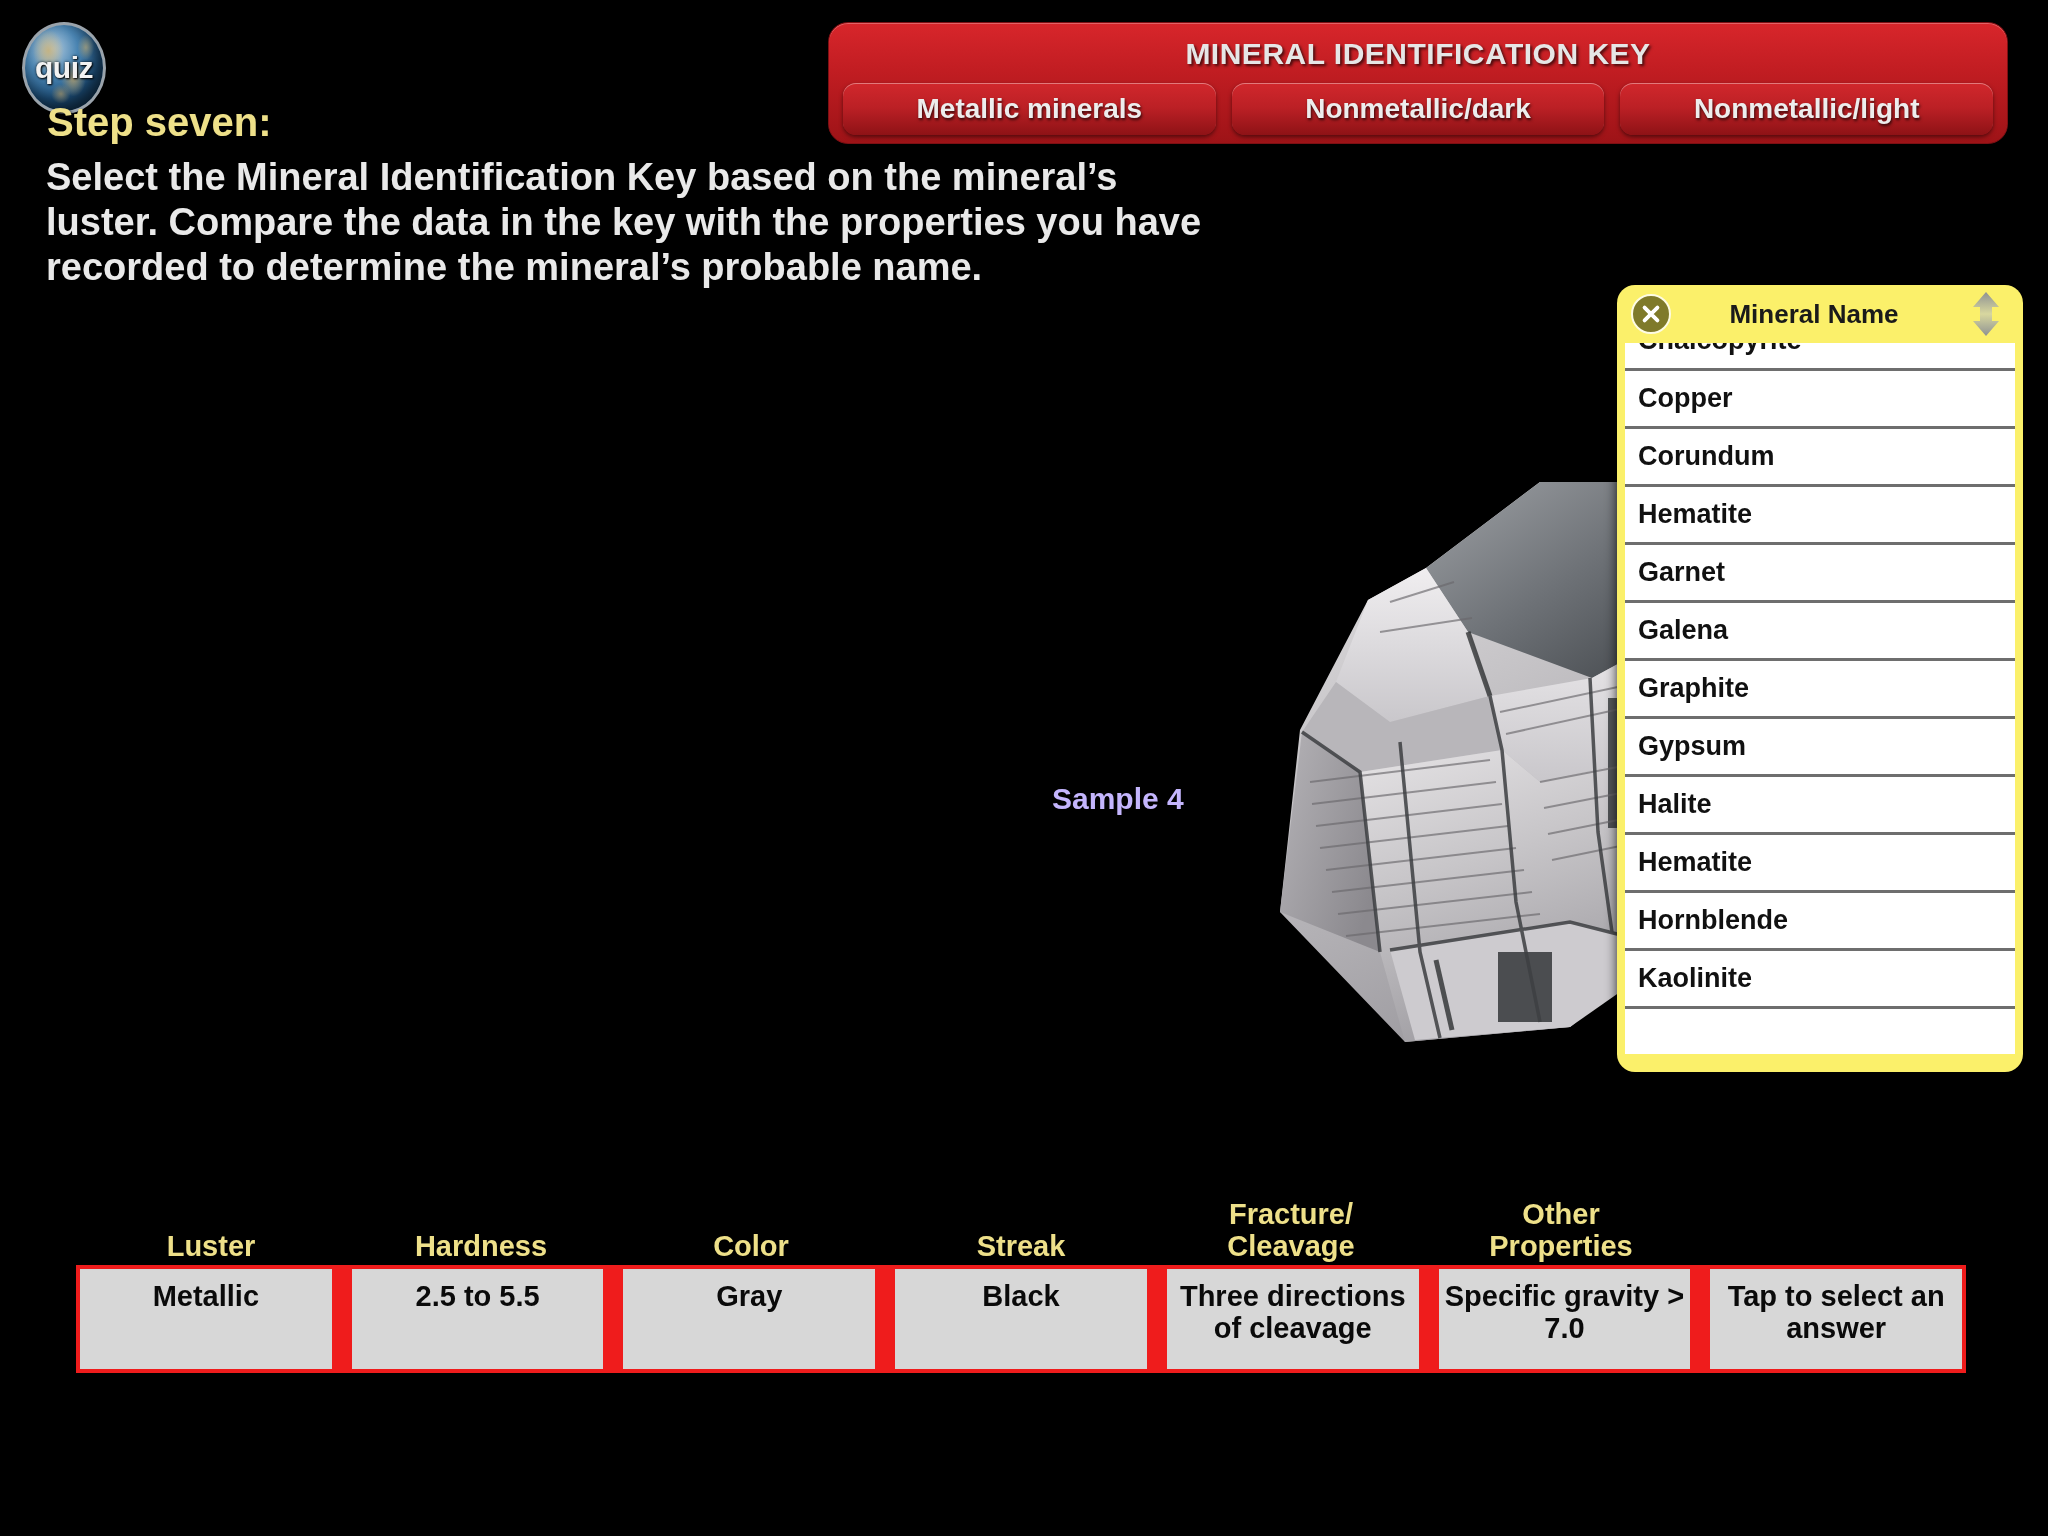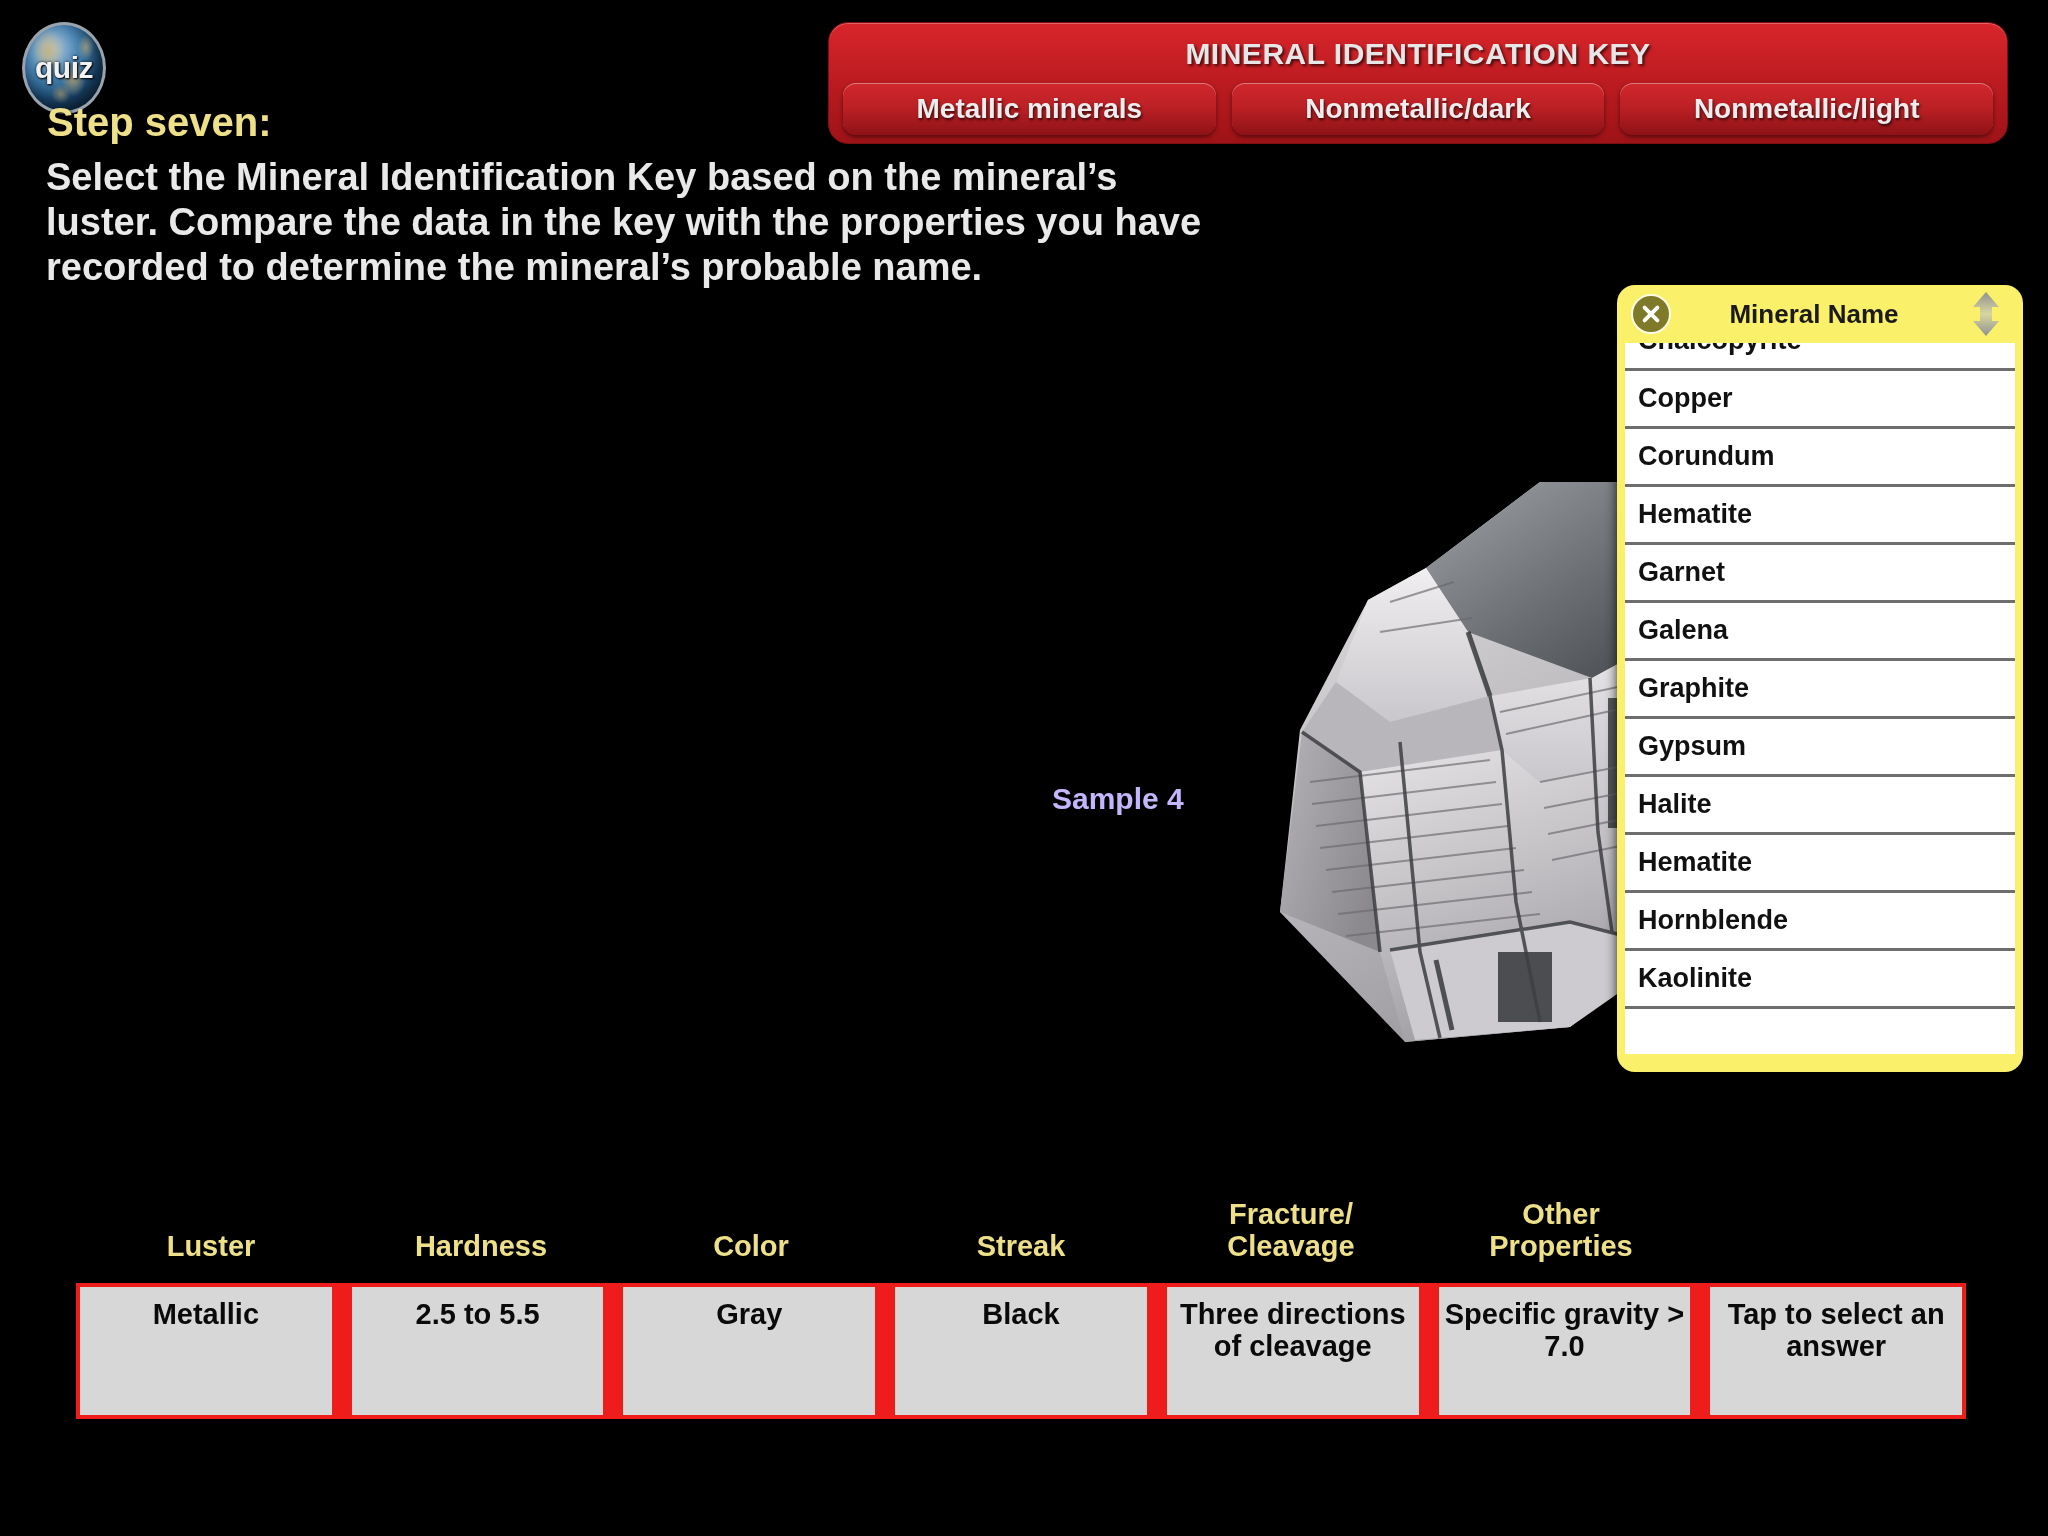--- a/index.html
+++ b/index.html
@@ -130,25 +130,25 @@
   .dd-list-inner { position: relative; top: -30px; }
 
   
   .prop-table {
     position: absolute; left: 76px; top: 1198px; width: 1890px;
   }
   .ph-row { display: flex; }
   .ph-cell {
     flex: 1 1 0; text-align: center;
     font-size: 29px; font-weight: 700; color: #eee089; line-height: 1.12;
-    padding-bottom: 20px; align-self: flex-end;
+    padding-bottom: 2px; align-self: flex-end;
   }
   .pc-row {
     display: flex; border: 4px solid #ef1c1c; background: #ef1c1c;
-    gap: 20px; height: 136px;
+    gap: 20px; height: 108px;
   }
   .pc-cell {
     flex: 1 1 0; background: #d7d7d7;
     display: flex; align-items: flex-start; justify-content: center;
     padding-top: 11px;
     font-size: 29px; font-weight: 700; color: #0a0a0a; text-align: center;
     line-height: 1.12; overflow: hidden; cursor: pointer;
   }
 </style>
 </head>

